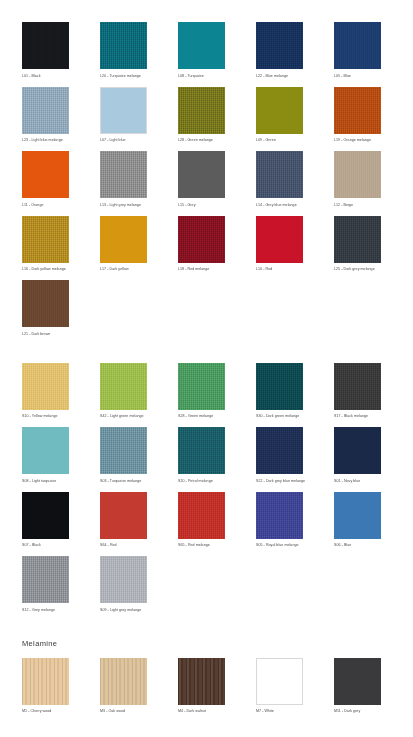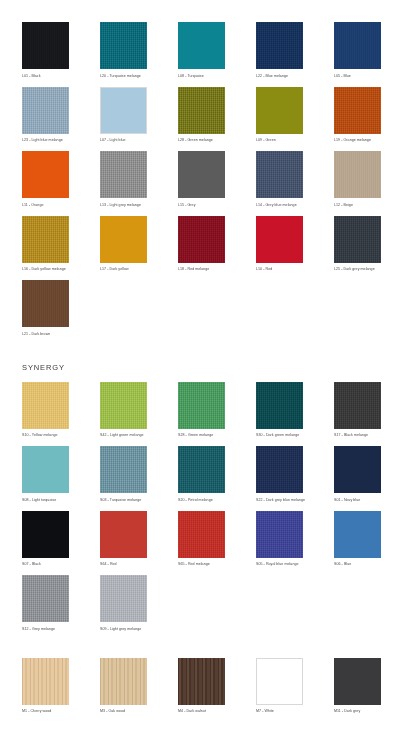--- a/index.html
+++ b/index.html
@@ -221,21 +221,20 @@
           <div class="cell">
             <div class="swatch woven" style="background-color: rgb(106, 71, 48);">
               <div class="tex"></div>
             </div>
             <div class="label">L21 - Dark brown</div>
           </div>
         </div>
       </div>
       <div class="section">
         <div class="spacer-lg"></div>
-        <div class="section-title upper">SYNERGY</div>
         <div class="grid">
           <div class="cell">
             <div class="swatch melange" style="background-color: rgb(225, 192, 110);">
               <div class="tex"></div>
             </div>
             <div class="label">S10 - Yellow melange</div>
           </div>
           <div class="cell">
             <div class="swatch melange" style="background-color: rgb(156, 189, 76);">
               <div class="tex"></div>
@@ -329,20 +328,21 @@
           <div class="cell">
             <div class="swatch melange" style="background-color: rgb(174, 178, 184);">
               <div class="tex"></div>
             </div>
             <div class="label">S09 - Light grey melange</div>
           </div>
         </div>
       </div>
       <div class="section">
         <div class="spacer-lg"></div>
+        <div class="section-title">Melamine</div>
         <div class="grid">
           <div class="cell">
             <div class="swatch wood" style="background-color: rgb(232, 199, 155);">
               <div class="tex"></div>
             </div>
             <div class="label">M1 - Cherry wood</div>
           </div>
           <div class="cell">
             <div class="swatch wood" style="background-color: rgb(220, 193, 152);">
               <div class="tex"></div>

